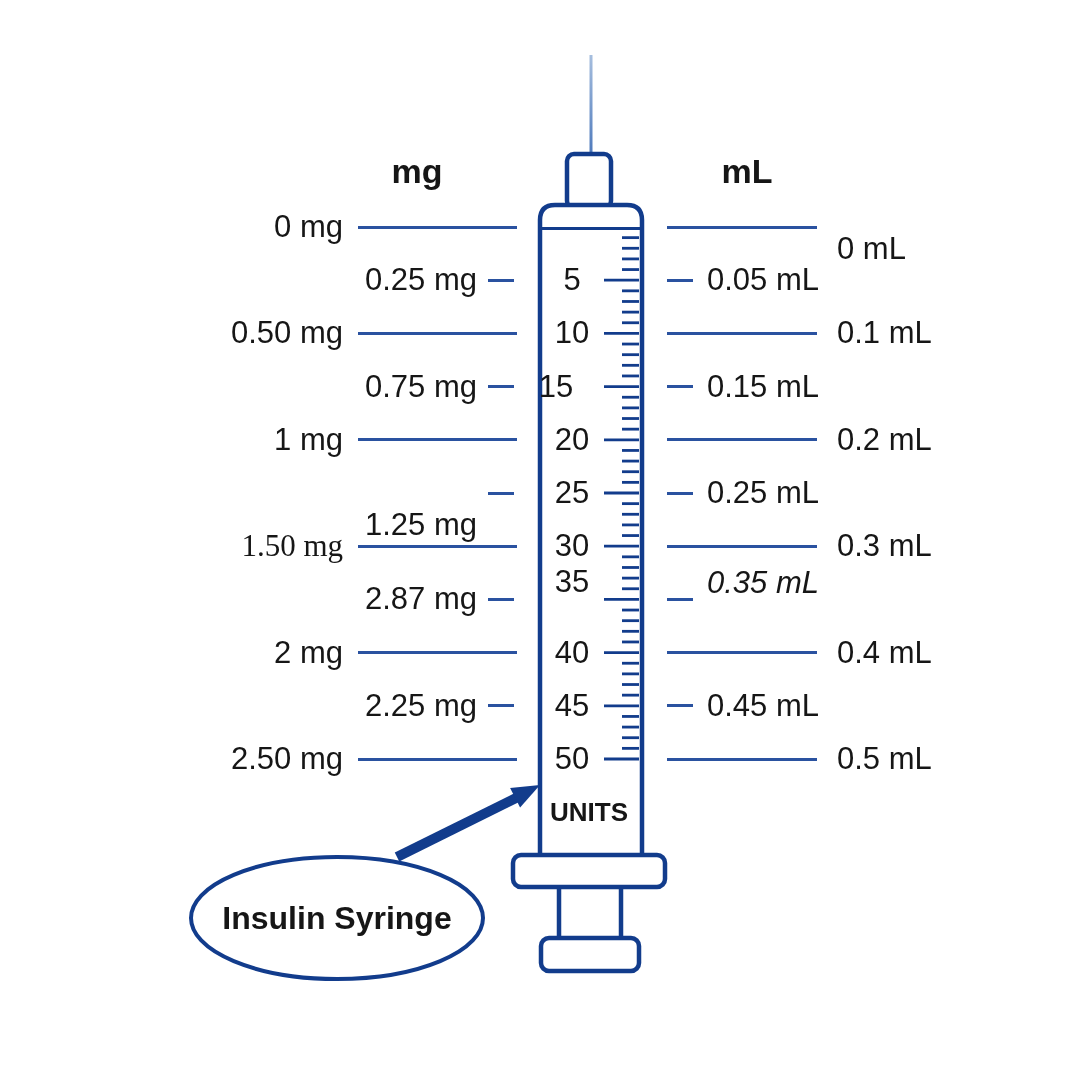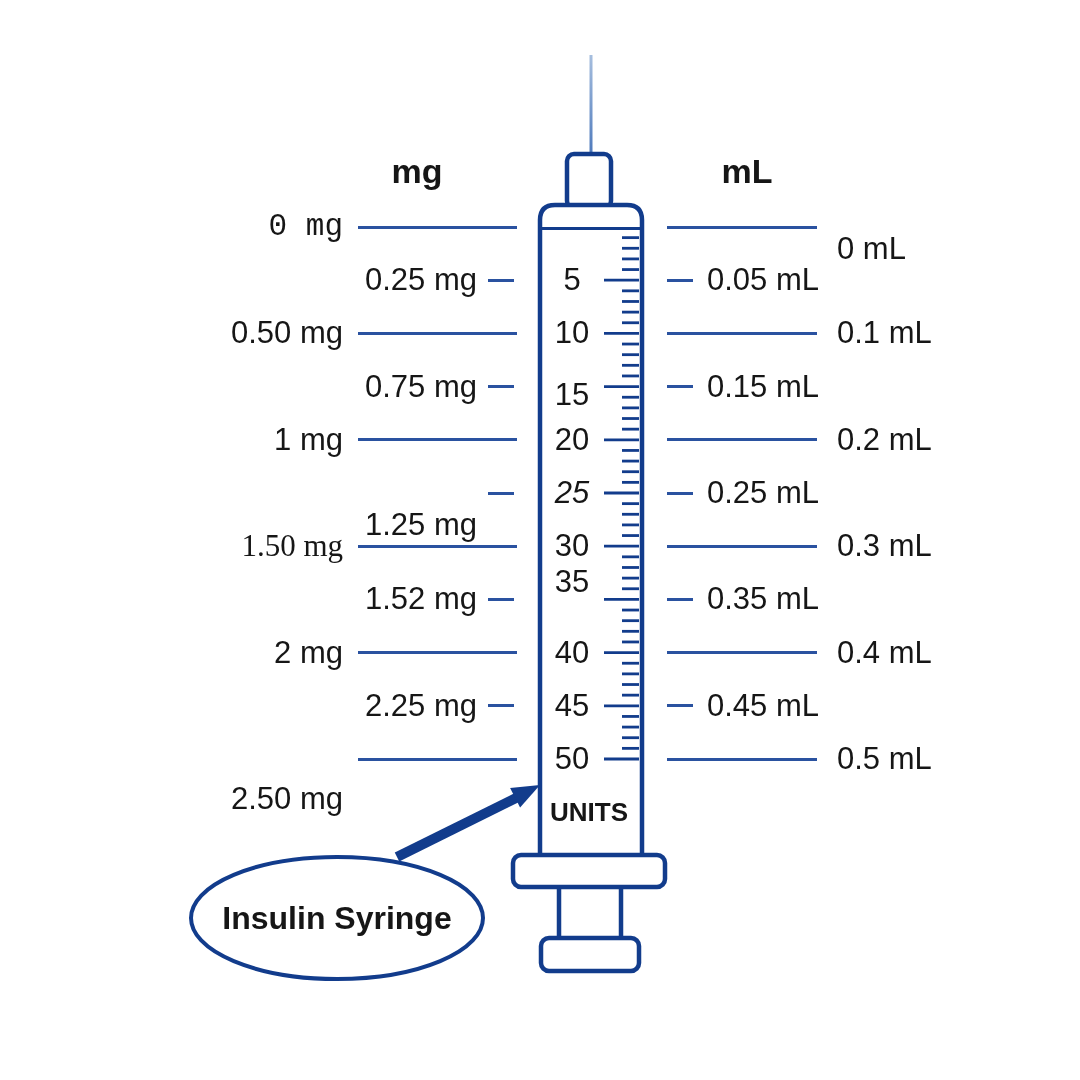--- a/index.html
+++ b/index.html
@@ -108,68 +108,68 @@
     <polygon class="fill-ink" points="540,785 520.1,807.6 510.1,788"></polygon>
 
     <ellipse class="ink" cx="337" cy="918" rx="146" ry="61" fill="#ffffff" stroke-width="4"></ellipse>
     <text x="337" y="929" text-anchor="middle" font-size="32" font-weight="700">Insulin Syringe</text>
   </svg>
 
   <div class="hdr" style="left:647px;top:152px;">mL</div>
   <div class="hdr" style="left:317px;top:152px;">mg</div>
 
   <div id="rows">
-      <div class="rowlabel llabel" style="top: 205px; right: 737px; font-family: Liberation Mono, monospace;">0 mg</div>
+      <div class="rowlabel llabel" style="top: 205px; right: 737px;">0 mg</div>
       <div class="leader" style="top: 225.5px; left: 358px; width: 159px;"></div>
       <div class="leader" style="top: 225.5px; left: 667px; width: 150px;"></div>
       <div class="rowlabel" style="top: 205px; left: 837px; margin-top: 22px;">0 mL</div>
       <div class="rowlabel llabel" style="top: 258.2px; right: 603px;">0.25 mg</div>
       <div class="leader" style="top: 278.7px; left: 488px; width: 26px;"></div>
       <div class="unum" style="top: 258.2px; left: 540px;">5</div>
       <div class="leader" style="top: 278.7px; left: 667px; width: 26px;"></div>
       <div class="rowlabel" style="top: 258.2px; left: 707px;">0.05 mL</div>
       <div class="rowlabel llabel" style="top: 311.4px; right: 737px;">0.50 mg</div>
       <div class="leader" style="top: 331.9px; left: 358px; width: 159px;"></div>
       <div class="unum" style="top: 311.4px; left: 540px;">10</div>
       <div class="leader" style="top: 331.9px; left: 667px; width: 150px;"></div>
       <div class="rowlabel" style="top: 311.4px; left: 837px;">0.1 mL</div>
       <div class="rowlabel llabel" style="top: 364.6px; right: 603px;">0.75 mg</div>
       <div class="leader" style="top: 385.1px; left: 488px; width: 26px;"></div>
-      <div class="unum" style="top: 364.6px; left: 540px; margin-top: 8px;">15</div>
+      <div class="unum" style="top: 364.6px; left: 524px;">15</div>
       <div class="leader" style="top: 385.1px; left: 667px; width: 26px;"></div>
       <div class="rowlabel" style="top: 364.6px; left: 707px;">0.15 mL</div>
       <div class="rowlabel llabel" style="top: 417.8px; right: 737px; text-align: right;">1 mg</div>
       <div class="leader" style="top: 438.3px; left: 358px; width: 159px;"></div>
       <div class="unum" style="top: 417.8px; left: 540px;">20</div>
       <div class="leader" style="top: 438.3px; left: 667px; width: 150px;"></div>
       <div class="rowlabel" style="top: 417.8px; left: 837px;">0.2 mL</div>
       <div class="rowlabel llabel" style="top: 471px; right: 603px; margin-top: 32px;">1.25 mg</div>
       <div class="leader" style="top: 491.5px; left: 488px; width: 26px;"></div>
-      <div class="unum" style="top: 471px; left: 540px; font-style: italic;">25</div>
+      <div class="unum" style="top: 471px; left: 540px;">25</div>
       <div class="leader" style="top: 491.5px; left: 667px; width: 26px;"></div>
       <div class="rowlabel" style="top: 471px; left: 707px;">0.25 mL</div>
       <div class="rowlabel llabel" style="top: 524.2px; right: 737px; font-family: Liberation Serif, serif;">1.50 mg</div>
       <div class="leader" style="top: 544.7px; left: 358px; width: 159px;"></div>
       <div class="unum" style="top: 524.2px; left: 540px;">30</div>
       <div class="leader" style="top: 544.7px; left: 667px; width: 150px;"></div>
       <div class="rowlabel" style="top: 524.2px; left: 837px;">0.3 mL</div>
-      <div class="rowlabel llabel" style="top: 577.4px; right: 603px;">1.52 mg</div>
+      <div class="rowlabel llabel" style="top: 577.4px; right: 603px;">2.87 mg</div>
       <div class="leader" style="top: 597.9px; left: 488px; width: 26px;"></div>
       <div class="unum" style="top: 560px; left: 540px;">35</div>
       <div class="leader" style="top: 597.9px; left: 667px; width: 26px;"></div>
-      <div class="rowlabel" style="top: 577px; left: 707px;">0.35 mL</div>
+      <div class="rowlabel" style="top: 561px; left: 707px; font-style: italic;">0.35 mL</div>
       <div class="rowlabel llabel" style="top: 630.6px; right: 737px;">2 mg</div>
       <div class="leader" style="top: 651.1px; left: 358px; width: 159px;"></div>
       <div class="unum" style="top: 630.6px; left: 540px;">40</div>
       <div class="leader" style="top: 651.1px; left: 667px; width: 150px;"></div>
       <div class="rowlabel" style="top: 630.6px; left: 837px;">0.4 mL</div>
       <div class="rowlabel llabel" style="top: 683.8px; right: 603px;">2.25 mg</div>
       <div class="leader" style="top: 704.3px; left: 488px; width: 26px;"></div>
       <div class="unum" style="top: 683.8px; left: 540px;">45</div>
       <div class="leader" style="top: 704.3px; left: 667px; width: 26px;"></div>
       <div class="rowlabel" style="top: 683.8px; left: 707px;">0.45 mL</div>
-      <div class="rowlabel llabel" style="top: 737px; right: 737px; margin-top: 40px;">2.50 mg</div>
+      <div class="rowlabel llabel" style="top: 737px; right: 737px;">2.50 mg</div>
       <div class="leader" style="top: 757.5px; left: 358px; width: 159px;"></div>
       <div class="unum" style="top: 737px; left: 540px;">50</div>
       <div class="leader" style="top: 757.5px; left: 667px; width: 150px;"></div>
       <div class="rowlabel" style="top: 737px; left: 837px;">0.5 mL</div>
     </div>
 </div>
 
 </body></html>

